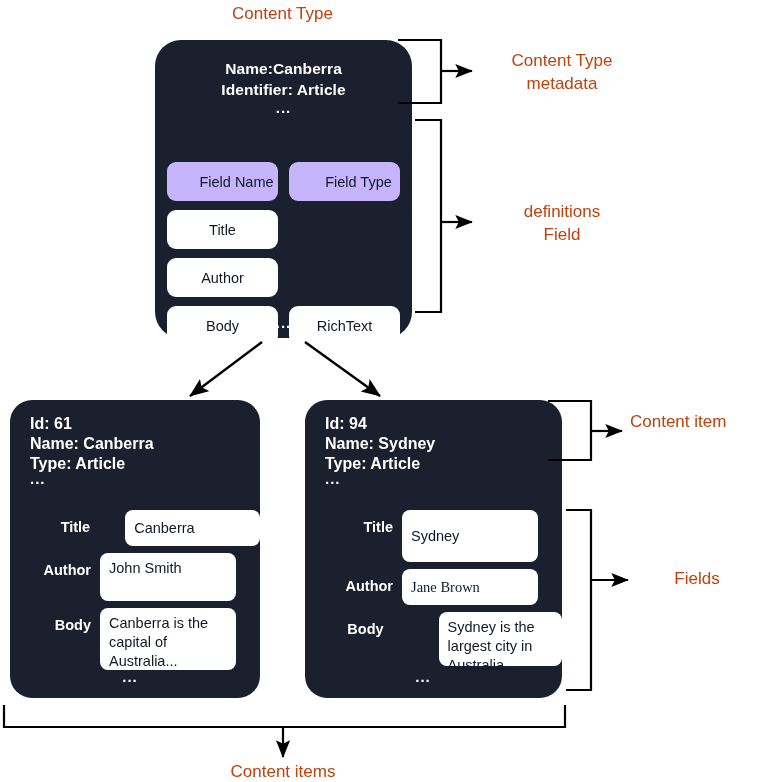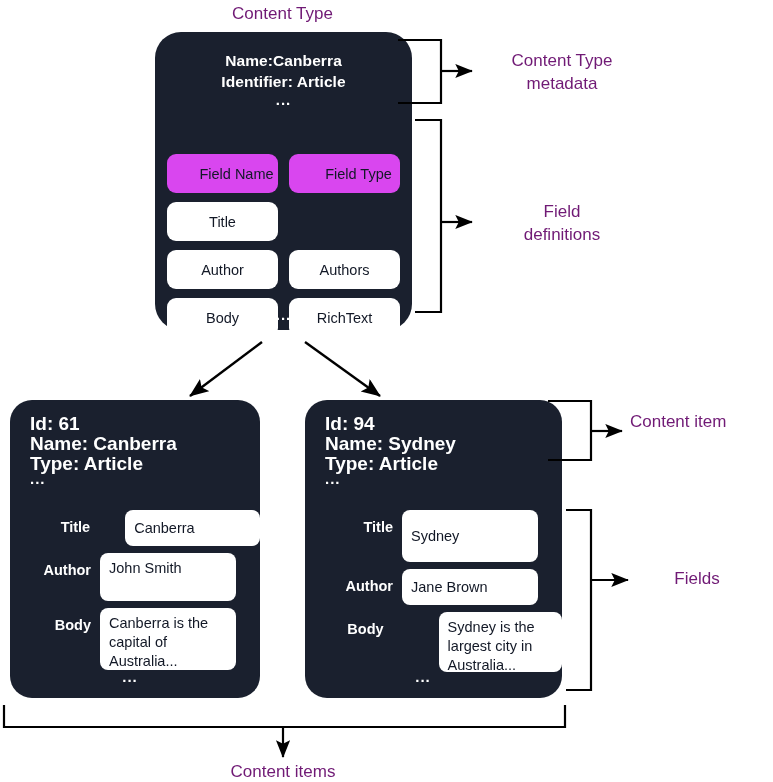--- a/index.html
+++ b/index.html
@@ -13,21 +13,21 @@
   }
   .stage{position:absolute;left:0;top:0;width:773px;height:782px;}
 
   
   .card{
     position:absolute;
     background:#1a202e;
     border-radius:22px;
     box-sizing:border-box;
   }
-  #content-type-card{left:155px;top:32px;width:257px;height:298px;border-radius:26px;}
+  #content-type-card{left:155px;top:40px;width:257px;height:298px;border-radius:26px;}
   #item-card-61{left:10px;top:400px;width:250px;height:298px;}
   #item-card-62{left:305px;top:400px;width:257px;height:298px;}
 
   
   .ct-meta{
     position:absolute;left:0;top:18px;width:100%;
     text-align:center;color:#ffffff;
     font-weight:bold;font-size:15.5px;line-height:21px;
     letter-spacing:.1px;
   }
@@ -38,27 +38,27 @@
   .ct-dots{position:absolute;left:0;top:63px;width:100%;}
 
   .ct-grid{position:absolute;left:12px;top:122px;width:233px;}
   .ct-row{display:flex;justify-content:space-between;margin-bottom:9px;}
   .cell{
     width:111px;height:39px;border-radius:9px;
     display:flex;align-items:center;justify-content:center;
     font-size:14.5px;color:#121826;
     background:#ffffff;box-sizing:border-box;
   }
-  .cell.header{background:#d946ef;padding-left:28px;}
+  .cell.header{background:#c4b5fd;padding-left:28px;}
   .ct-bottom-dots{position:absolute;left:0;top:278px;width:100%;}
 
   
   .item-meta{
     position:absolute;left:20px;top:14px;
-    color:#ffffff;font-weight:bold;font-size:19px;line-height:20px;
+    color:#ffffff;font-weight:bold;font-size:16px;line-height:20px;
   }
   .item-dots{position:absolute;left:20px;top:74px;text-align:left;}
 
   .fields{position:absolute;left:0;top:110px;width:100%;}
   .f-row{display:flex;align-items:flex-start;margin-bottom:7px;}
   .f-label{
     color:#ffffff;font-weight:bold;font-size:14.5px;
     text-align:right;padding-top:9px;box-sizing:border-box;
   }
   .f-value{
@@ -70,27 +70,27 @@
   #item-card-61 .f-label{width:90px;padding-right:9px;}
   #item-card-61 .f-value{width:136px;}
   #item-card-61 .f-value.v1{height:36px;display:flex;align-items:center;margin-left:26px;}
   #item-card-61 .f-value.v2{height:48px;}
   #item-card-61 .f-value.v3{height:62px;}
   #item-card-61 .item-bottom-dots{position:absolute;left:0;top:272px;width:240px;text-align:center;}
   
   #item-card-62 .f-label{width:97px;padding-right:9px;}
   #item-card-62 .f-value{width:136px;}
   #item-card-62 .f-value.v1{height:52px;display:flex;align-items:center;}
-  #item-card-62 .f-value.v2{height:36px;display:flex;align-items:center;}
-  #item-card-62 .f-value.v3{height:60px;margin-left:46px;}
+  #item-card-62 .f-value.v2{height:36px;display:flex;align-items:center;font-family:Liberation Serif, serif;}
+  #item-card-62 .f-value.v3{height:54px;margin-left:46px;}
   #item-card-62 .item-bottom-dots{position:absolute;left:0;top:272px;width:236px;text-align:center;}
 
   
   .callout{
-    position:absolute;font-size:17px;line-height:23px;color:#701a75;
+    position:absolute;font-size:17px;line-height:23px;color:#c2410c;
     text-align:center;
   }
   #label-content-type{left:195px;top:2px;width:175px;font-size:17px;}
   #label-ct-metadata{left:483px;top:49px;width:158px;}
   #label-field-definitions{left:483px;top:200px;width:158px;}
   #label-content-item-info{left:630px;top:410px;width:148px;text-align:left;}
   #label-fields{left:637px;top:567px;width:120px;text-align:center;}
   #label-content-items{left:188px;top:760px;width:190px;}
 
   svg.overlay{position:absolute;left:0;top:0;width:773px;height:782px;pointer-events:none;}
@@ -112,21 +112,20 @@
     <div class="ct-grid">
       <div class="ct-row">
         <div class="cell header">Field Name</div>
         <div class="cell header">Field Type</div>
       </div>
       <div class="ct-row">
         <div class="cell">Title</div>
       </div>
       <div class="ct-row">
         <div class="cell">Author</div>
-        <div class="cell">Authors</div>
       </div>
       <div class="ct-row">
         <div class="cell">Body</div>
         <div class="cell">RichText</div>
       </div>
     </div>
 
     <div class="dots ct-bottom-dots">...</div>
   </div>
 
@@ -217,22 +216,22 @@
     </g>
     <line x1="283" y1="727" x2="283" y2="757" stroke="#000" stroke-width="2.2" marker-end="url(#arrow)"></line>
   </svg>
 
   <div class="callout" id="label-ct-metadata">
     <div>Content Type</div>
     <div>metadata</div>
   </div>
 
   <div class="callout" id="label-field-definitions">
+    <div>definitions</div>
     <div>Field</div>
-    <div>definitions</div>
   </div>
 
   <div class="callout" id="label-content-item-info">
     <div>Content item</div>
   </div>
 
   <div class="callout" id="label-fields">Fields</div>
 
   <div class="callout" id="label-content-items">Content items</div>
 

